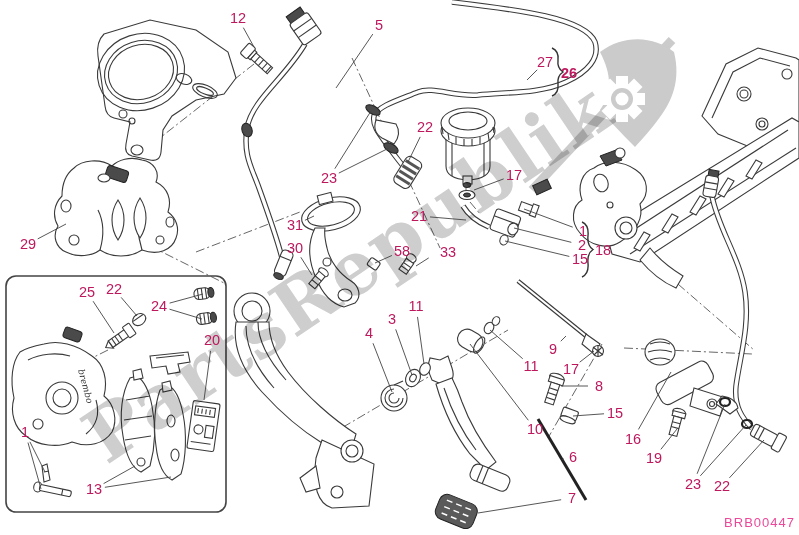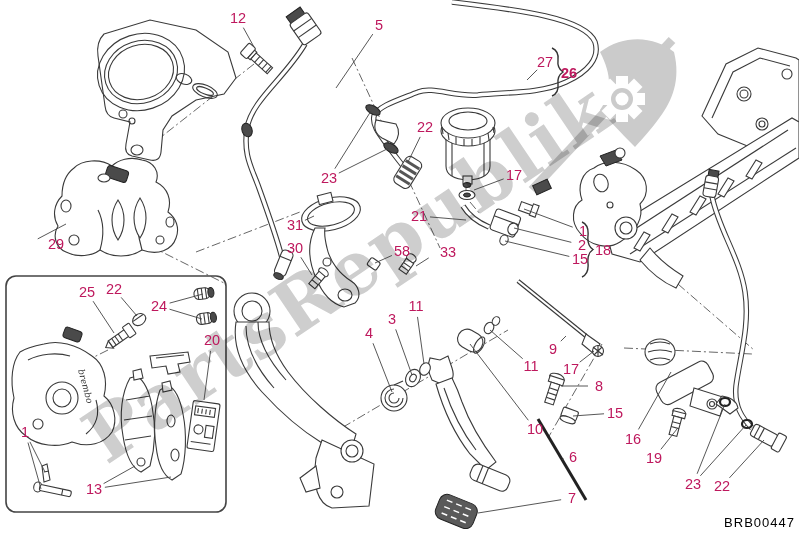--- a/index.html
+++ b/index.html
@@ -8,21 +8,21 @@
   #lineart,#overlay{position:absolute;left:0;top:0;}
   #lineart{z-index:2;}
   #watermark{position:absolute;left:92px;top:398px;z-index:3;height:92px;line-height:92px;
              font-family:"DejaVu Serif", serif;font-weight:bold;font-size:74px;letter-spacing:2px;
              color:#bdbdbd;white-space:nowrap;transform:rotate(-34deg);transform-origin:0 50%;
              mix-blend-mode:multiply;opacity:.75;pointer-events:none;}
   #overlay{z-index:4;}
   #labels{position:absolute;left:0;top:0;width:799px;height:535px;z-index:5;pointer-events:none;}
   .callout{position:absolute;transform:translate(-50%,-50%);font-size:14.5px;color:#be185d;
            font-family:"Liberation Sans", sans-serif;}
-  #code{position:absolute;right:4px;bottom:5px;font-size:13px;color:#000000;letter-spacing:1px;z-index:5;}
+  #code{position:absolute;right:4px;bottom:5px;font-size:13px;color:#ec4899;letter-spacing:1px;z-index:5;}
   .brembo{font-family:"DejaVu Serif", serif;font-style:italic;font-size:9px;fill:#333;}
   svg .ln{stroke:#3a3a3a;stroke-width:1.1;fill:none;}
   svg .wh{stroke:#3a3a3a;stroke-width:1.1;fill:#ffffff;}
   svg .dk{stroke:#222;stroke-width:1;fill:#4a4a4a;}
   svg .phantom{stroke:#555;stroke-width:.9;fill:none;stroke-dasharray:9 3 2 3;}
   svg .hoseO{stroke:#3a3a3a;stroke-width:5.5;fill:none;}
   svg .hoseI{stroke:#ffffff;stroke-width:3.4;fill:none;}
   svg .wm{fill:#cbcbcb;stroke:none;}
 </style>
 </head>
@@ -471,21 +471,21 @@
 
   <div id="labels">
       <span class="callout" style="left: 238px; top: 18px;">12</span>
       <span class="callout" style="left: 379px; top: 25px;">5</span>
       <span class="callout" style="left: 545px; top: 62px;">27</span>
       <span class="callout" style="left: 569px; top: 73px; font-weight: bold;">26</span>
       <span class="callout" style="left: 425px; top: 127px;">22</span>
       <span class="callout" style="left: 329px; top: 178px;">23</span>
       <span class="callout" style="left: 514px; top: 175px;">17</span>
       <span class="callout" style="left: 419px; top: 216px;">21</span>
-      <span class="callout" style="left: 28px; top: 244px; margin-left: 28px;">29</span>
+      <span class="callout" style="left: 28px; top: 244px;">29</span>
       <span class="callout" style="left: 295px; top: 225px;">31</span>
       <span class="callout" style="left: 295px; top: 248px;">30</span>
       <span class="callout" style="left: 402px; top: 251px;">58</span>
       <span class="callout" style="left: 448px; top: 252px;">33</span>
       <span class="callout" style="left: 583px; top: 231px;">1</span>
       <span class="callout" style="left: 582px; top: 245px;">2</span>
       <span class="callout" style="left: 580px; top: 259px;">15</span>
       <span class="callout" style="left: 603px; top: 250px;">18</span>
       <span class="callout" style="left: 87px; top: 292px;">25</span>
       <span class="callout" style="left: 114px; top: 289px;">22</span>

